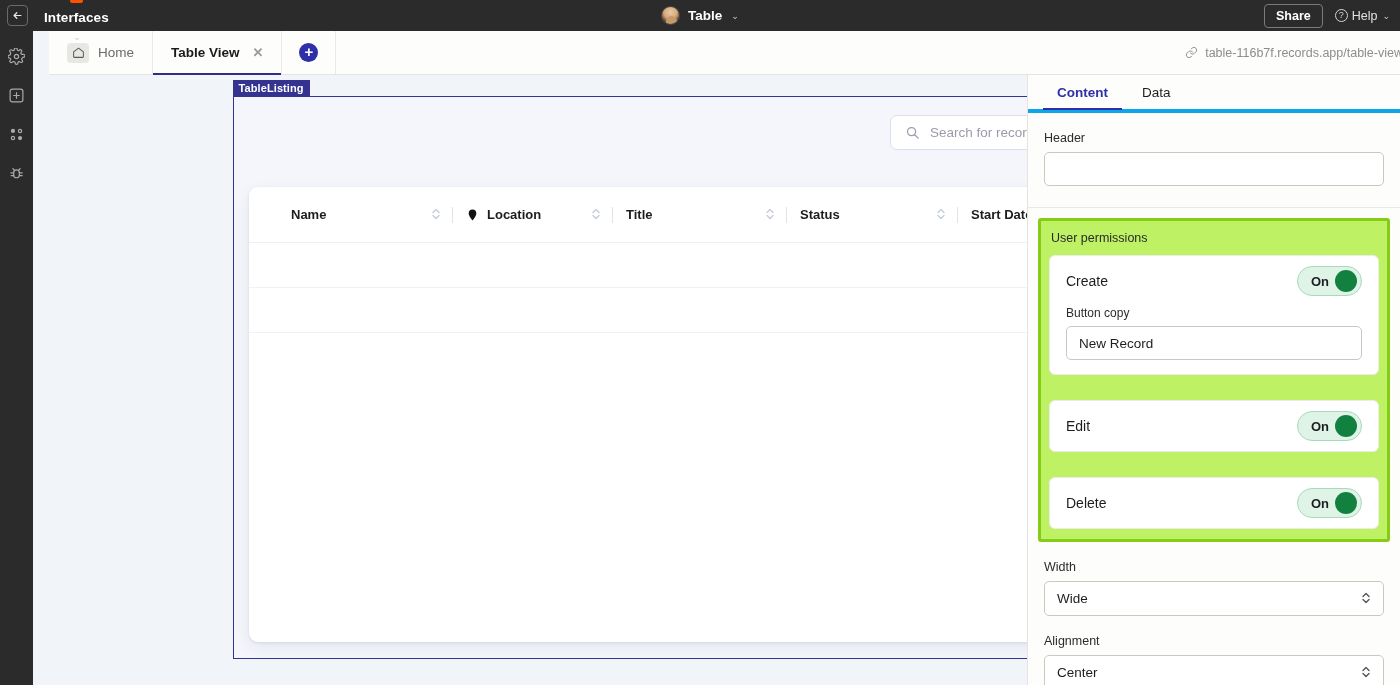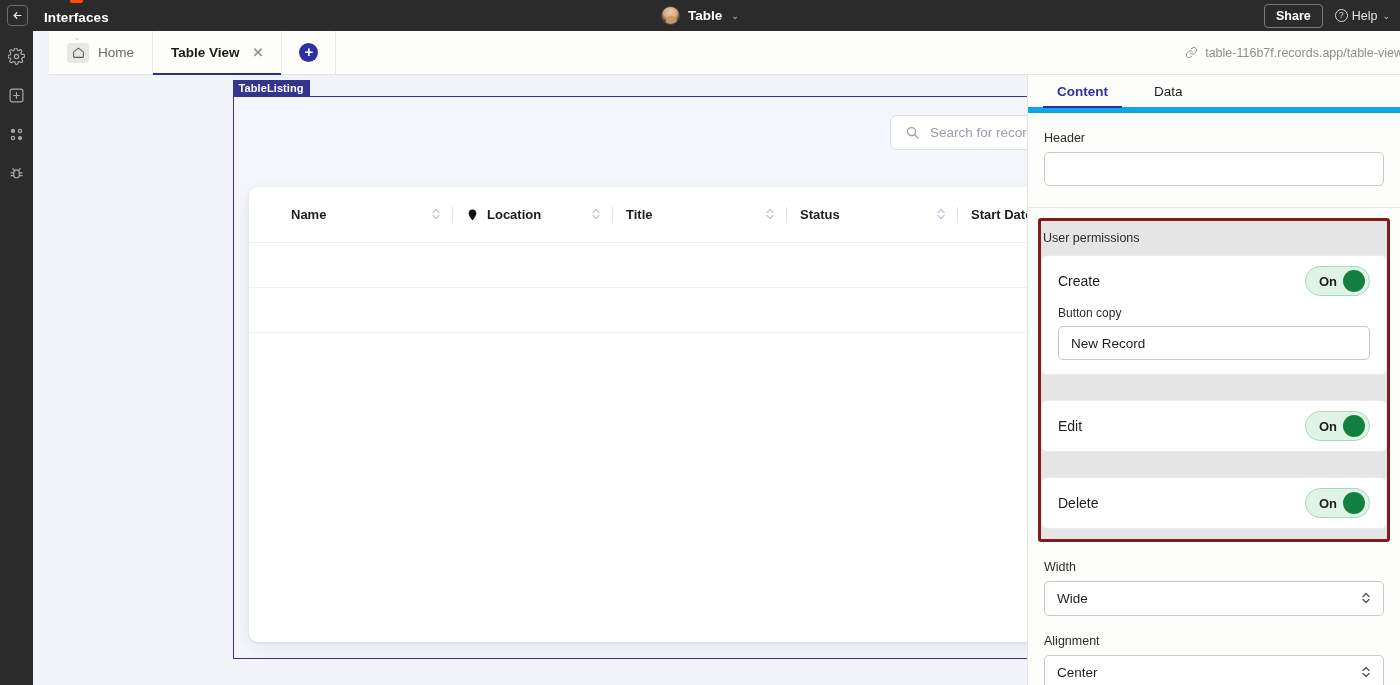--- a/index.html
+++ b/index.html
@@ -164,21 +164,21 @@
   .divider { width: 1px; height: 16px; background: #dfe3ec; margin: 0 13px 0 11px; }
   .trow { height: 45px; border-bottom: 1px solid #f0f2f6; }
 
   
   .panel {
     position: absolute; right: 0; top: 75px; width: 373px; height: 610px;
     background: #fdfdfb; border-left: 1px solid #e4e4e0;
     z-index: 25; overflow: hidden;
   }
   .panel-tabs {
-    display: flex; gap: 18px; padding: 0 15px; border-bottom: 6px solid #0ea5e9;
+    display: flex; gap: 6px; padding: 0 15px; border-bottom: 4px solid #0ea5e9;
     height: 38px; align-items: stretch;
   }
   .ptab {
     display: flex; align-items: center; padding: 0 14px;
     font-size: 13.5px; color: #1d1d1f; cursor: pointer; position: relative;
   }
   .ptab.active { color: #2f2fa8; font-weight: 700; }
   .ptab.active::after {
     content: ""; position: absolute; left: 0; right: 0; bottom: -1px; height: 2.5px; background: #2f2fa8;
   }
@@ -186,22 +186,22 @@
   .fld-label { font-size: 12.5px; color: #2b2b2b; margin: 18px 0 7px; }
   .inp {
     width: 100%; height: 34px; background: #fff;
     border: 1px solid #c9c9c4; border-radius: 5px;
     font-family: inherit; font-size: 13.5px; color: #1d1d1f;
     padding: 0 12px;
   }
   .hr { height: 1px; background: #e9e9e5; margin: 21px 0 0; }
 
   .perm-box {
-    margin: 10px 10px 0; border: 3px solid #7f1d1d; border-radius: 3px;
-    padding: 8px 0 10px; background: #e5e5e5;
+    margin: 10px 10px 0; border: 3px solid #84cc16; border-radius: 3px;
+    padding: 8px 8px 10px; background: #bef264;
   }
   .perm-title { font-size: 12.5px; color: #2b2b2b; padding: 2px 2px 10px; }
   .perm-card {
     border: 1px solid #ebebe7; border-radius: 6px; background: #fff;
     padding: 0 16px; margin-bottom: 25px;
   }
   .perm-head {
     display: flex; align-items: center; justify-content: space-between;
     height: 50px;
   }

